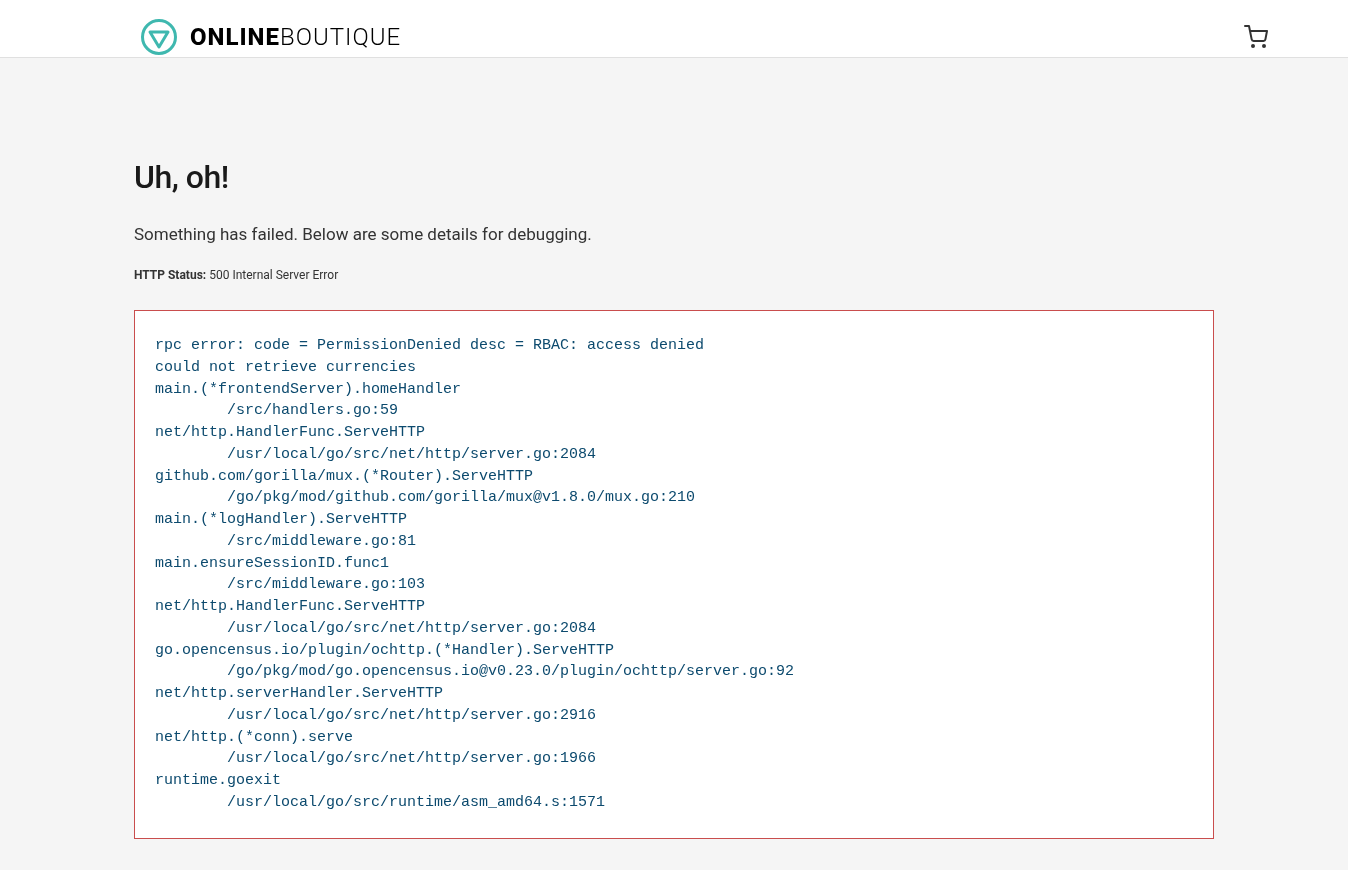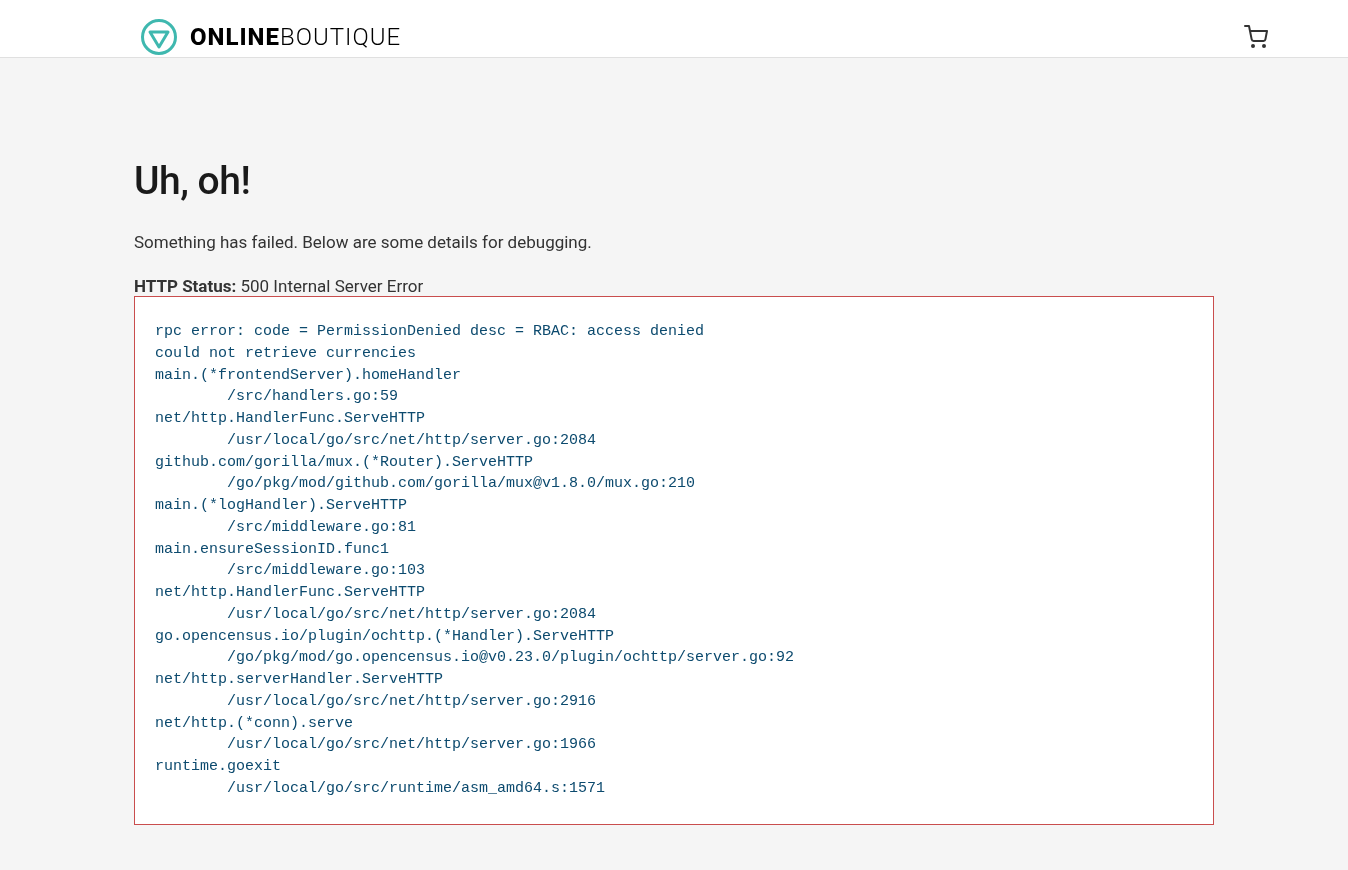--- a/index.html
+++ b/index.html
@@ -47,34 +47,35 @@
     }
     .cart-icon svg {
       display: block;
     }
     .container {
       max-width: 1080px;
       margin: 0 auto;
       padding: 100px 0 40px 0;
     }
     .heading {
-      font-size: 39px;
+      font-size: 32px;
       font-weight: 500;
       color: #1a1a1a;
       margin-bottom: 28px;
       letter-spacing: -0.5px;
     }
     .subtext {
       font-size: 17px;
       color: #333;
       margin-bottom: 24px;
     }
     .status-line {
-      font-size: 17px;
+      font-size: 12px;
       color: #333;
+      margin-bottom: 28px;
     }
     .status-line .label {
       font-weight: 700;
     }
     .error-box {
       border: 1px solid #c94d4d;
       background: #fff;
       padding: 24px 20px;
       font-family: "SFMono-Regular", Consolas, "Liberation Mono", Menlo, Courier, monospace;
       font-size: 15px;

